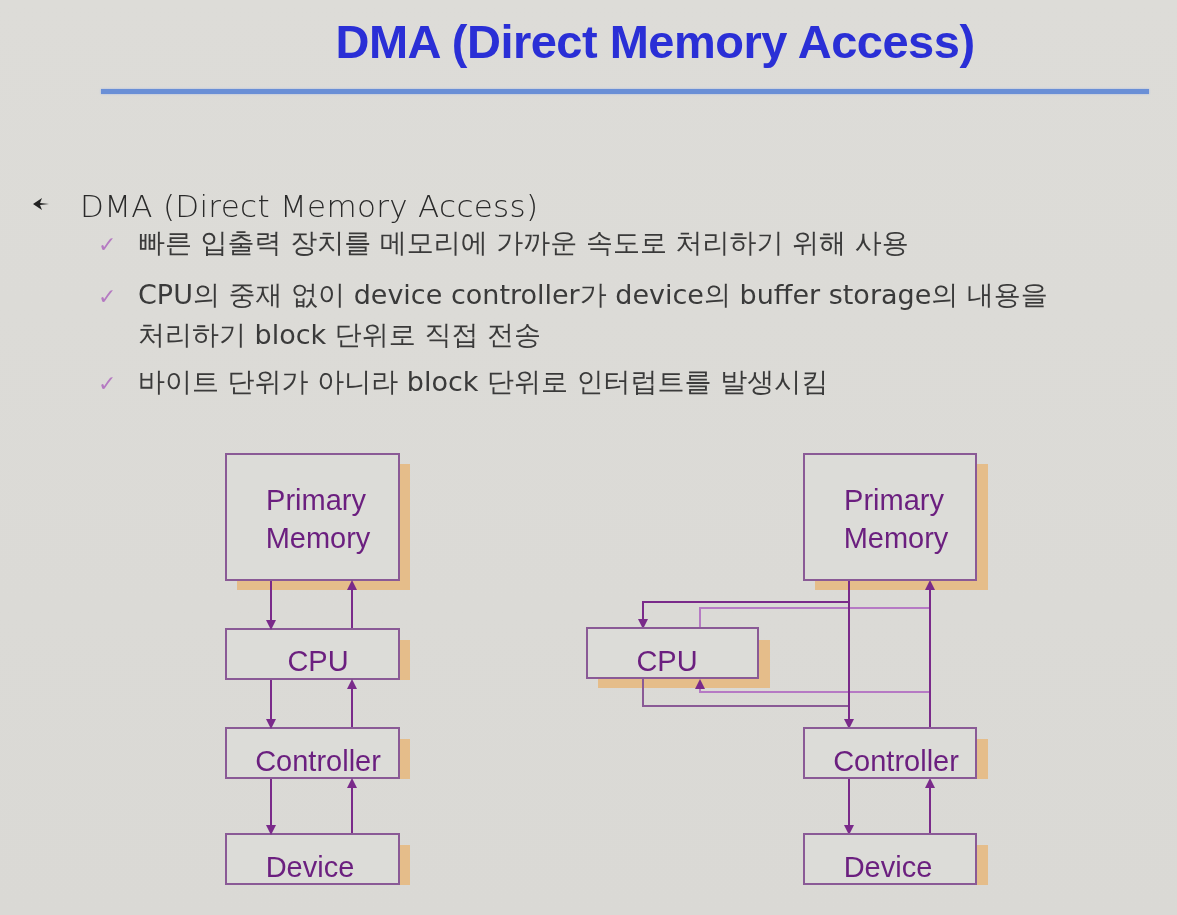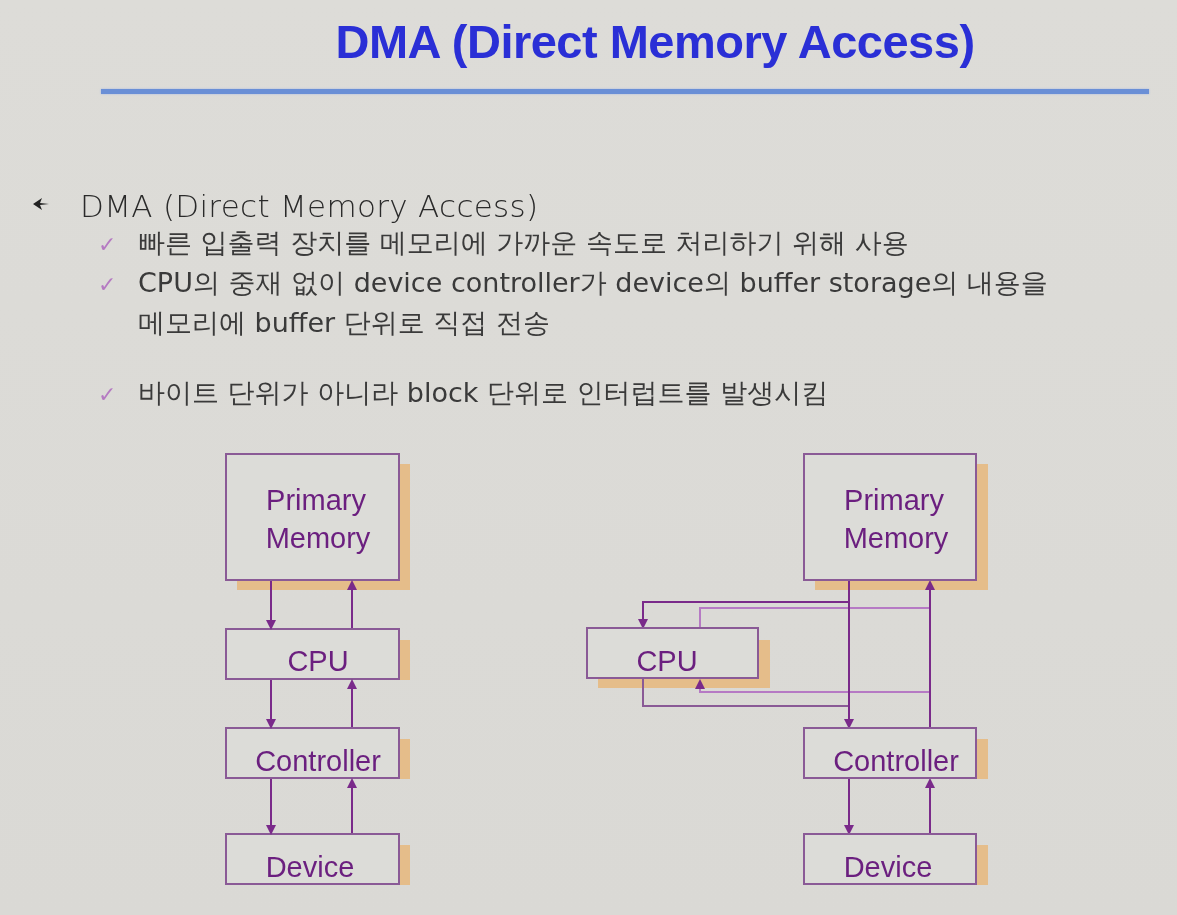--- a/index.html
+++ b/index.html
@@ -64,26 +64,26 @@
         <path d="M1 9 L10 3 L8 8 L17 9 L8 10 L10 15 Z" fill="#222"></path>
       </svg>
   </span>
   <span>DMA (Direct Memory Access)</span>
 </div>
 
 <div class="sub" style="top:224px;">
   <span class="check">✓</span><span>빠른 입출력 장치를 메모리에 가까운 속도로 처리하기 위해 사용</span>
 </div>
 
-<div class="sub" style="top:264px;">
+<div class="sub" style="top:276px;">
   <span class="check">✓</span><span>CPU의 중재 없이 device controller가 device의 buffer storage의 내용을</span>
-  <span class="cont">메모리에 buffer 단위로 직접 전송</span>
+  <span class="cont">처리하기 block 단위로 직접 전송</span>
 </div>
 
-<div class="sub" style="top:374px;">
+<div class="sub" style="top:363px;">
   <span class="check">✓</span><span>바이트 단위가 아니라 block 단위로 인터럽트를 발생시킴</span>
 </div>
 
 <svg class="diagram" width="1177" height="915">
   <defs>
     <marker id="arr" markerWidth="10" markerHeight="10" refX="5" refY="8" orient="auto-start-reverse" markerUnits="userSpaceOnUse">
       <path d="M0 0 L10 0 L5 10 Z" fill="#7a2a8a"></path>
     </marker>
     <marker id="arrUp" markerWidth="10" markerHeight="10" refX="5" refY="2" orient="0" markerUnits="userSpaceOnUse">
       <path d="M0 10 L10 10 L5 0 Z" fill="#7a2a8a"></path>

